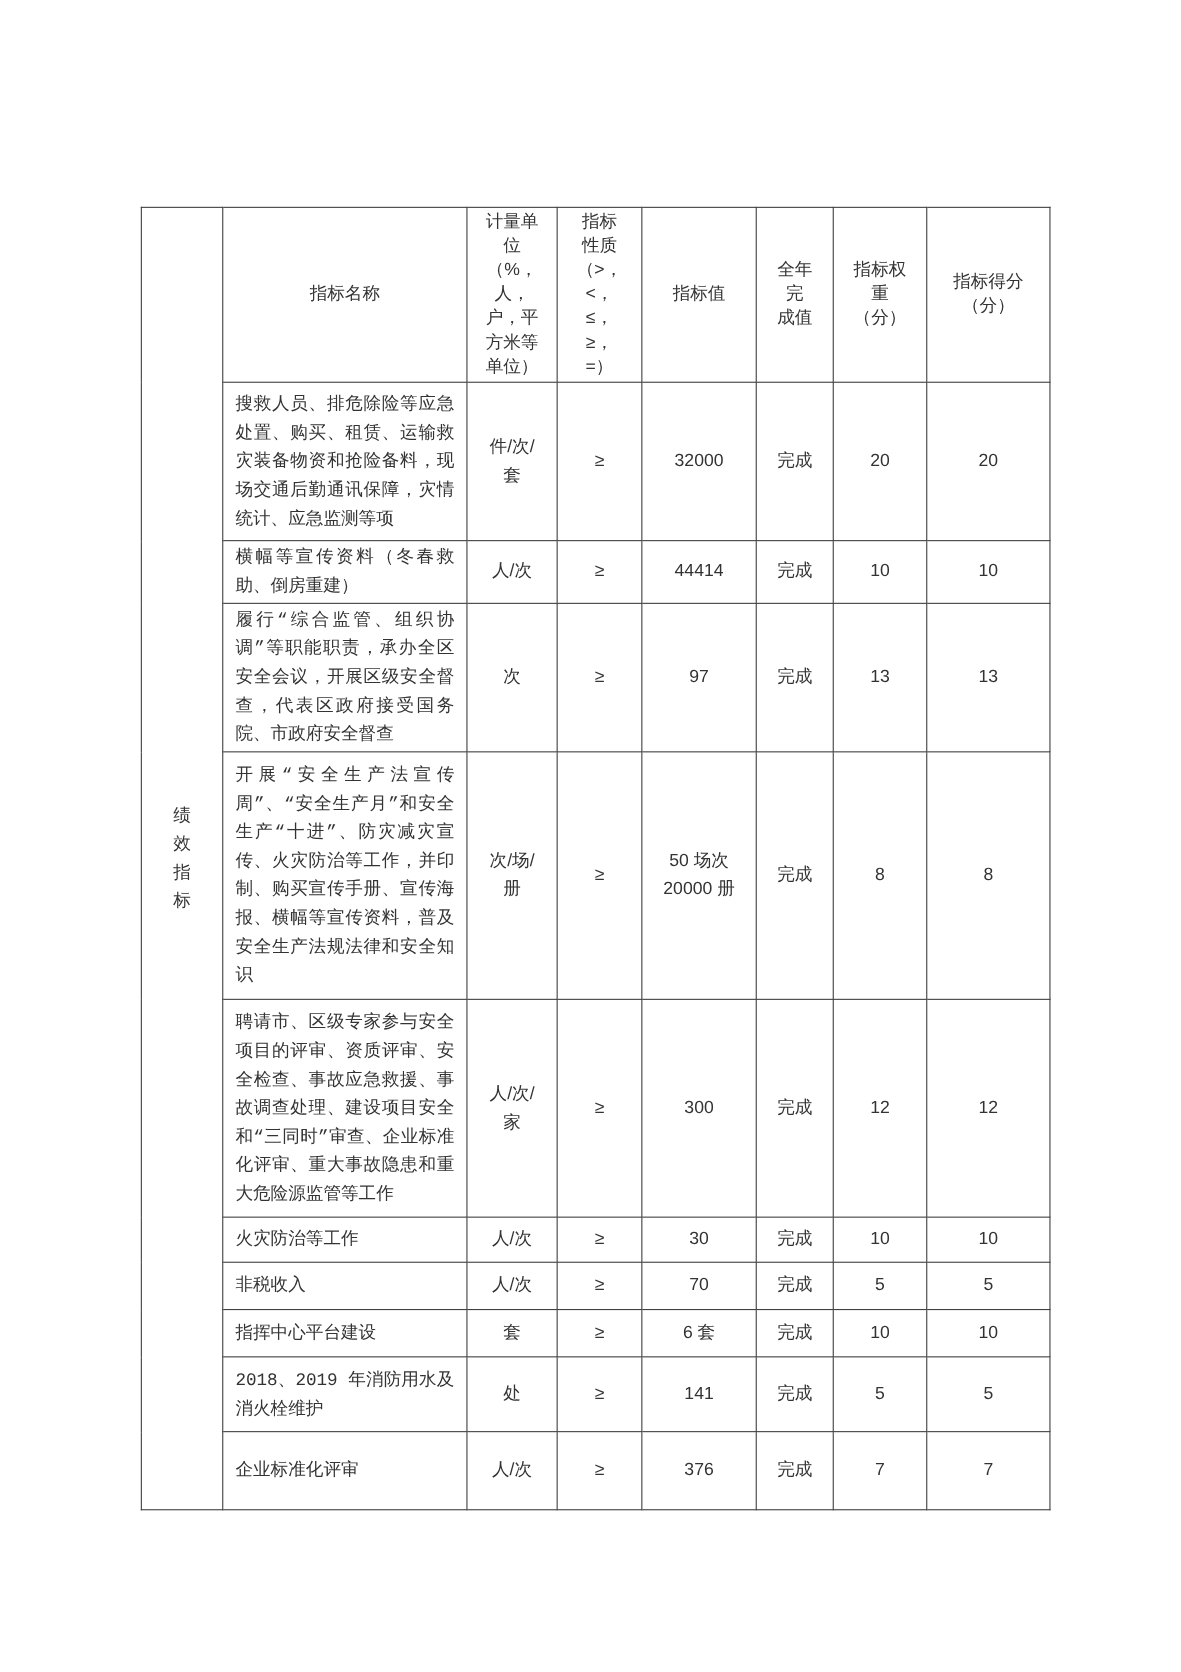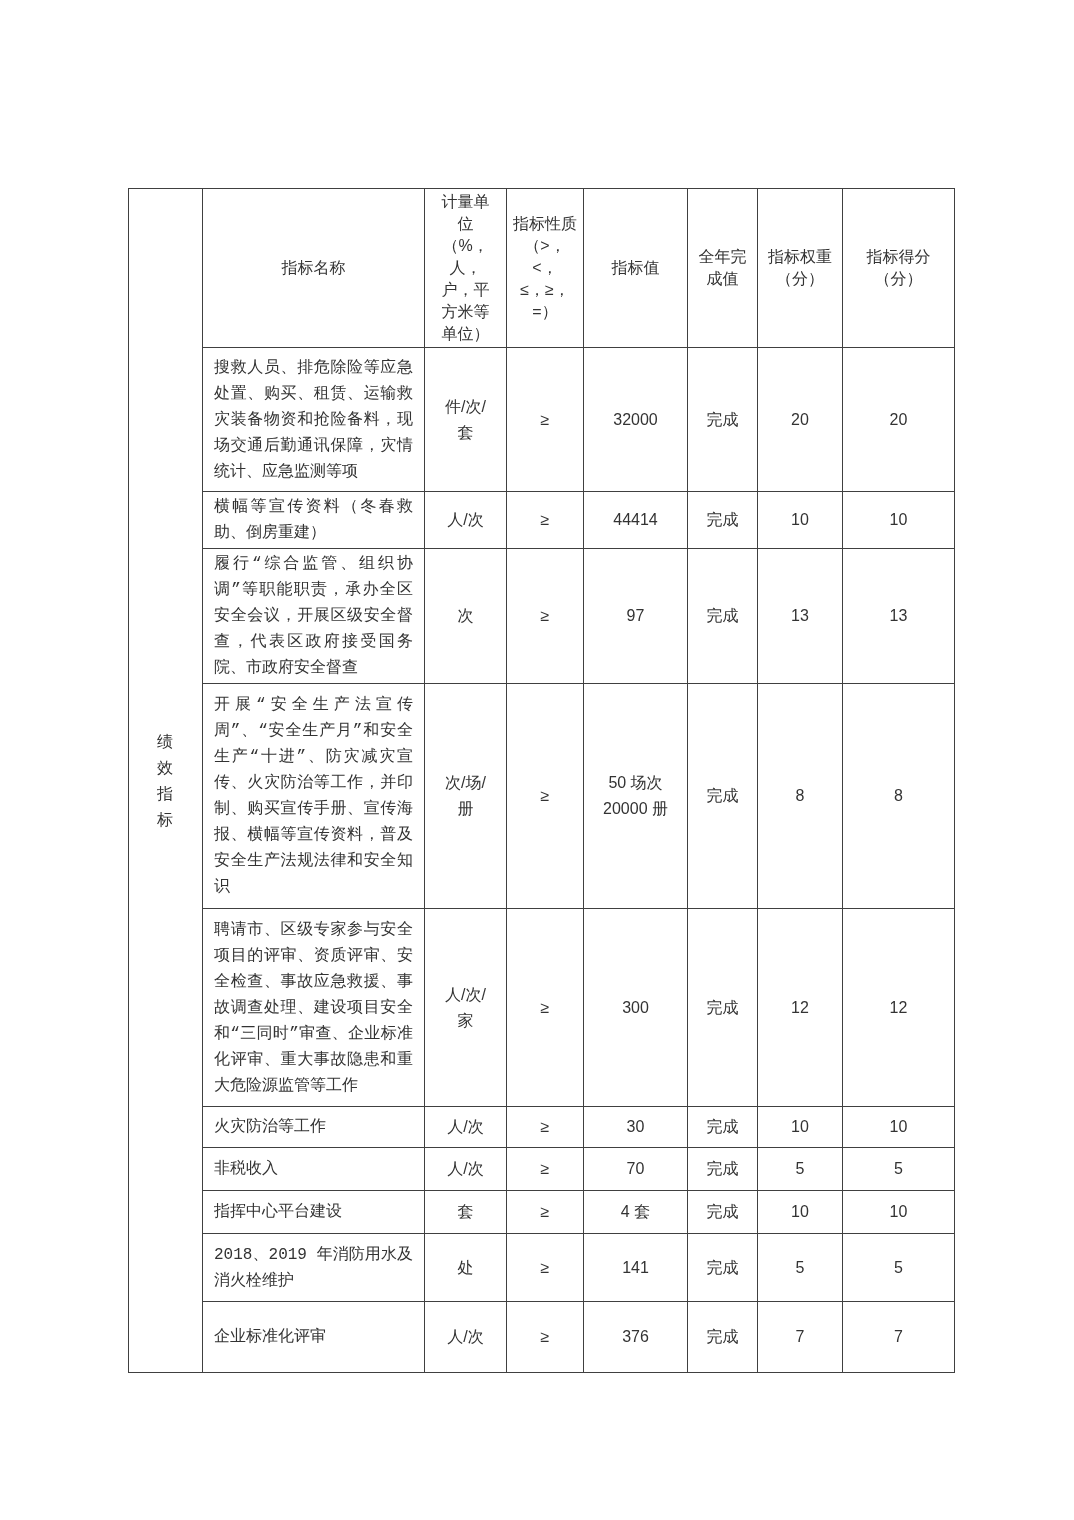--- a/index.html
+++ b/index.html
@@ -31,21 +31,21 @@
     font-weight: normal;
     padding: 0;
     overflow: hidden;
   }
 
   
   .perf .h {
     text-align: center;
     line-height: 22px;
     white-space: pre-line;
-    padding: 2px 0;
+    padding: 2px 16px;
   }
 
   
   .perf .name {
     text-align: justify;
     line-height: 26px;
     padding: 2px 11px;
     font-family: Liberation Mono, monospace;
   }
 
@@ -57,20 +57,21 @@
     padding: 2px 6px;
   }
 
   
   .perf .side { vertical-align: middle; }
   .vtext {
     width: 17px;
     margin: 0 auto;
     line-height: 26px;
     word-break: break-all;
+    text-align: center;
   }
 </style>
 </head>
 <body>
 
 <div class="page">
   <table class="perf">
     <colgroup>
       <col style="width:74px">
       <col style="width:222px">
@@ -180,21 +181,21 @@
       <td class="ctr">70</td>
       <td class="ctr">完成</td>
       <td class="ctr">5</td>
       <td class="ctr">5</td>
     </tr>
 
     <tr style="height:43px">
       <td class="name">指挥中心平台建设</td>
       <td class="ctr">套</td>
       <td class="ctr">≥</td>
-      <td class="ctr">4 套</td>
+      <td class="ctr">6 套</td>
       <td class="ctr">完成</td>
       <td class="ctr">10</td>
       <td class="ctr">10</td>
     </tr>
 
     <tr style="height:68px">
       <td class="name">2018、2019 年消防用水及消火栓维护</td>
       <td class="ctr">处</td>
       <td class="ctr">≥</td>
       <td class="ctr">141</td>

